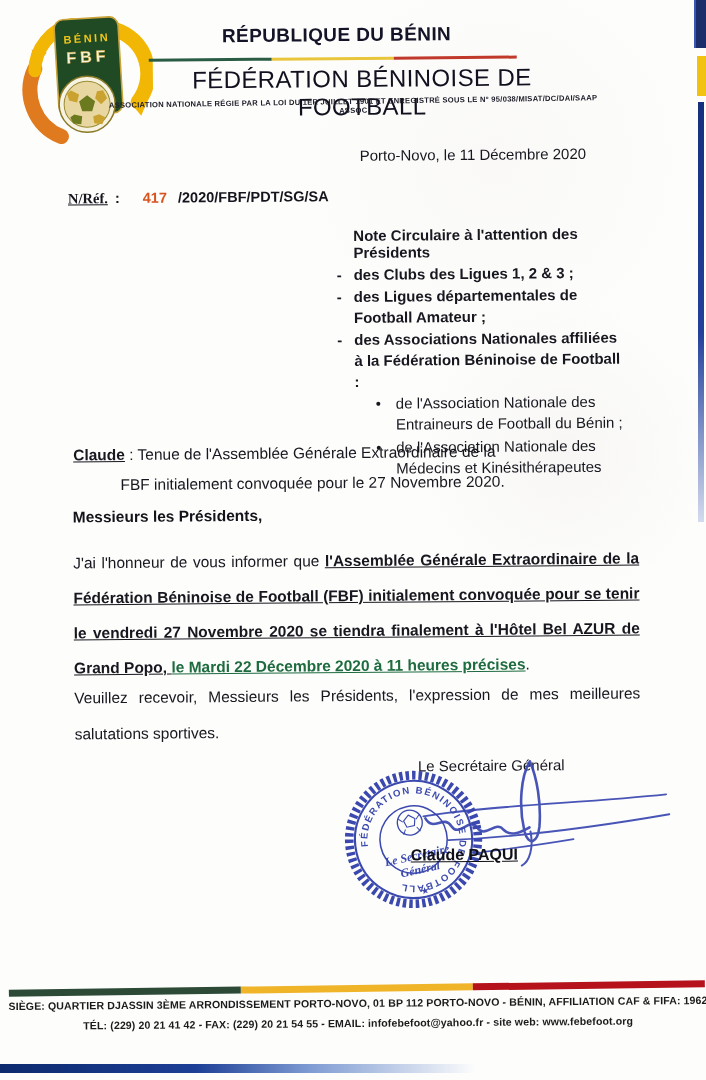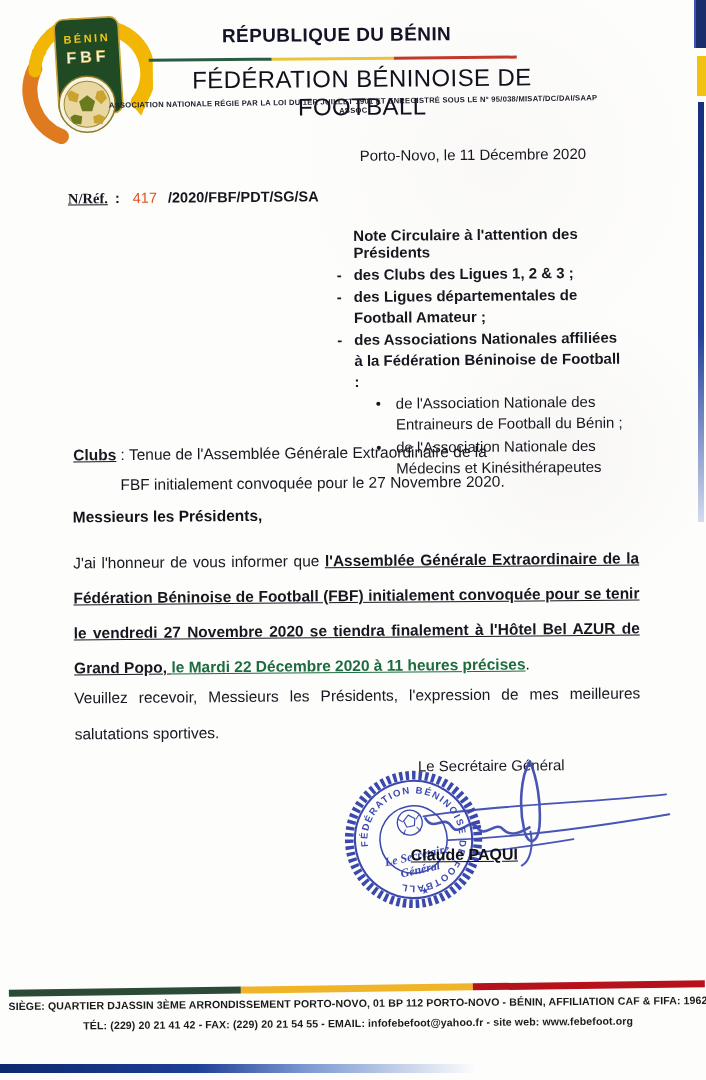--- a/index.html
+++ b/index.html
@@ -24,21 +24,21 @@
   .tricolor span{flex:1;height:3px;}
   .federation{position:absolute;left:130px;top:65px;width:470px;text-align:center;
     font-size:24px;font-weight:normal;color:#10101e;letter-spacing:.4px;}
   .assoc{position:absolute;left:110px;top:97px;width:492px;text-align:center;
     font-size:7.6px;font-weight:bold;color:#20202c;letter-spacing:.25px;transform:rotate(-0.4deg);}
 
   
   .dateline{position:absolute;left:362px;top:147px;font-size:15px;color:#17171f;}
   .refline{position:absolute;left:70px;top:188px;font-size:14.5px;font-weight:bold;color:#15151d;}
   .refline .u{text-decoration:underline;font-family:Liberation Serif, serif;}
-  .ref-num{color:#d9531e;margin:0 7px 0 9px;font-weight:normal;}
+  .ref-num{color:#d9531e;margin:0 7px 0 19px;font-weight:bold;}
 
   
   .recipients{position:absolute;left:338px;top:227px;width:306px;font-size:15px;color:#17171f;}
   .recipients .head{font-weight:bold;margin-left:17px;margin-bottom:3px;}
   .r-item{display:flex;font-weight:bold;line-height:21px;margin-bottom:1px;}
   .r-item .dash{width:17px;flex:none;}
   .r-sub{display:flex;font-weight:normal;line-height:21px;margin-left:38px;width:252px;margin-bottom:2px;}
   .r-sub .blt{width:20px;flex:none;}
 
   
@@ -143,21 +143,21 @@
         <span>de l'Association Nationale des Entraineurs de Football du Bénin ;</span>
       </div>
       <div class="r-sub">
         <span class="blt">•</span>
         <span>de l'Association Nationale des Médecins et Kinésithérapeutes</span>
       </div>
     </div>
 
     <div class="objet">
       <div>
-        <span class="lbl">Clubs</span>
+        <span class="lbl">Claude</span>
         <span>: Tenue de l'Assemblée Générale Extraordinaire de la</span>
       </div>
       <div class="l2">FBF initialement convoquée pour le 27 Novembre 2020.</div>
     </div>
 
     <div class="greet">Messieurs les Présidents,</div>
 
     <div class="para1">
       <span>J'ai l'honneur de vous informer que </span><b class="u">l'Assemblée Générale Extraordinaire de la Fédération Béninoise de Football (FBF) initialement convoquée pour se tenir le vendredi 27 Novembre 2020 se tiendra finalement à l'Hôtel Bel AZUR de Grand Popo, </b><b class="u green">le Mardi 22 Décembre 2020 à 11 heures précises</b><span>.</span>
     </div>

